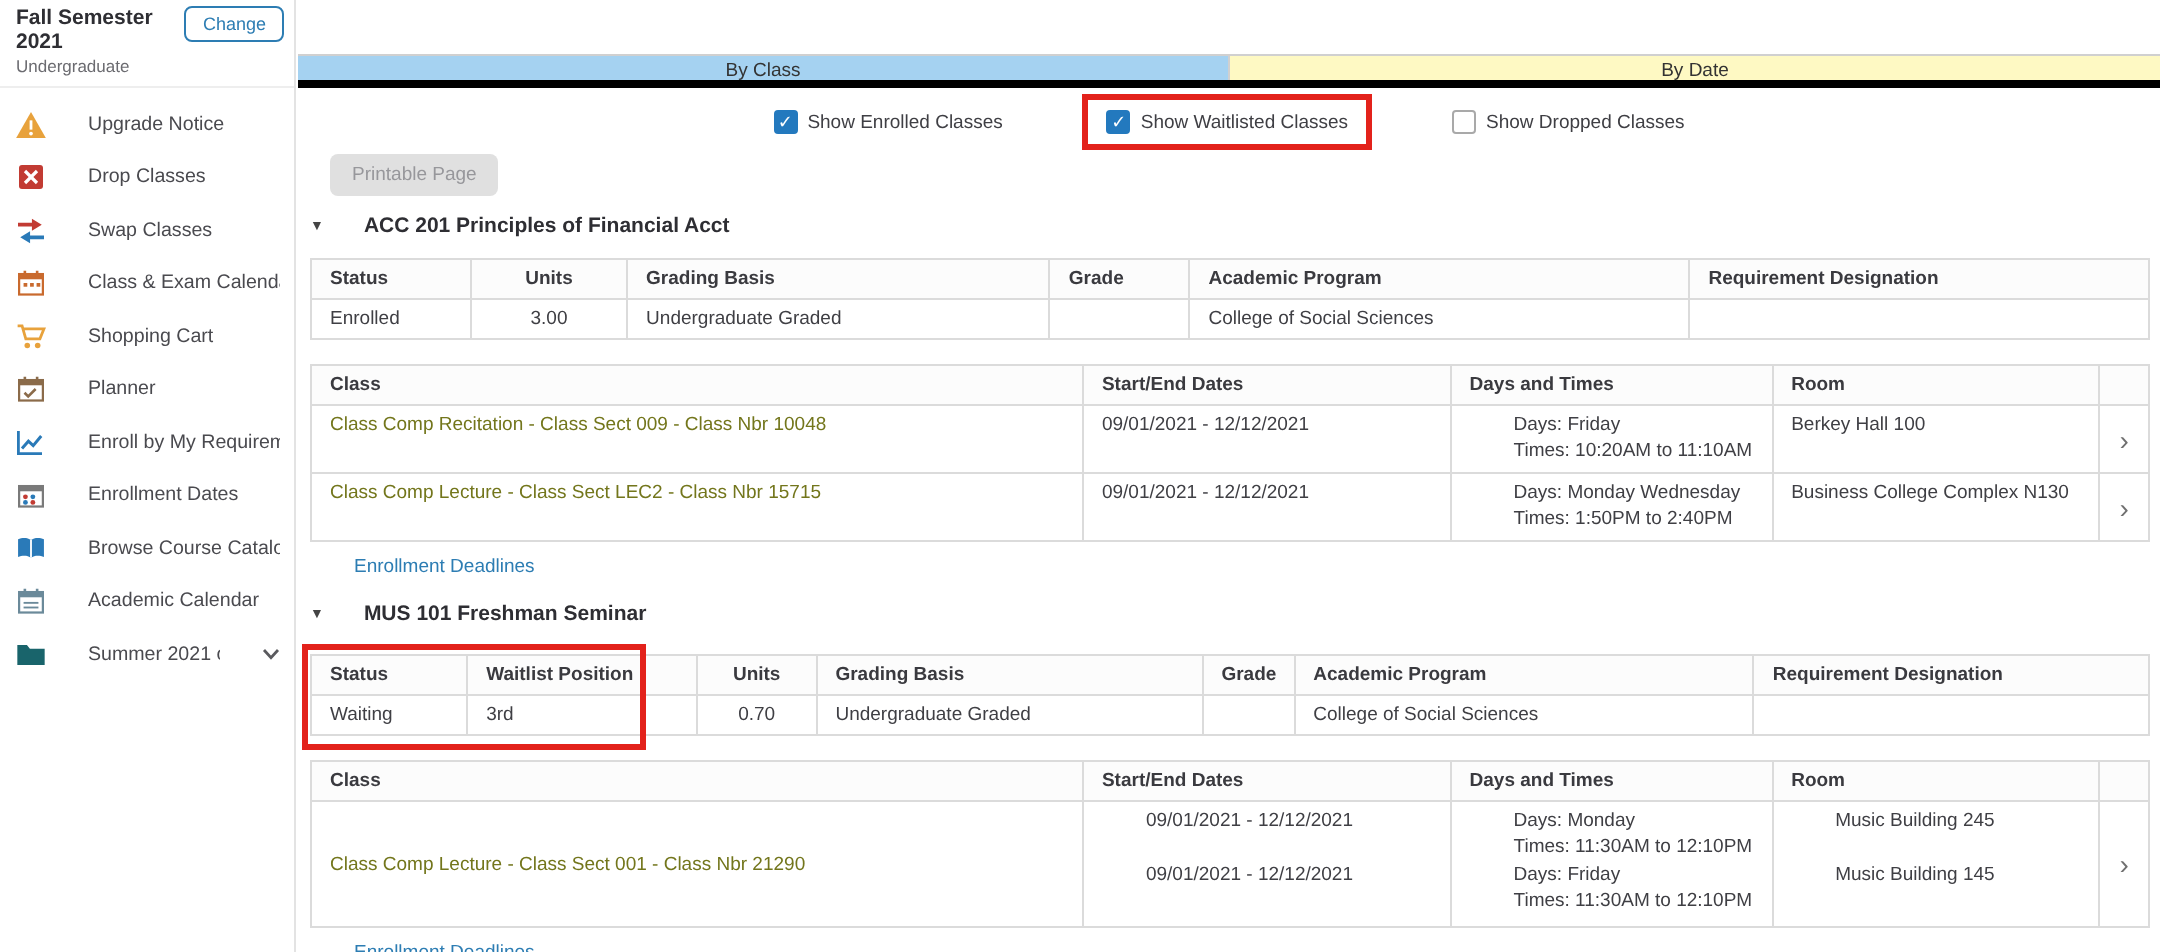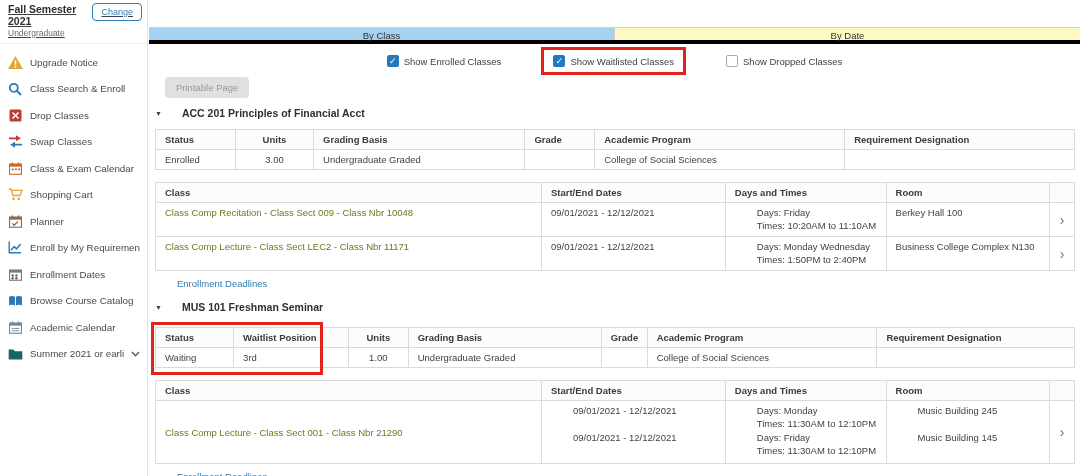--- a/index.html
+++ b/index.html
@@ -1,26 +1,26 @@
 <!DOCTYPE html>
 <html><head>
 <meta charset="utf-8">
 <style>
   * { margin:0; padding:0; box-sizing:border-box; }
   html,body { width:1080px; height:476px; }
   body { font-family:"Liberation Sans",sans-serif; color:#3F3F44; background:#fff; overflow:hidden; position:relative; font-size:10px; }
 
   
   .sidebar { position:absolute; left:0; top:0; width:148px; height:100%; background:#fff; border-right:1px solid #E3E3E3; }
-  .sb-header { display:flex; justify-content:space-between; align-items:flex-start; padding:3px 5px 5px 8px; border-bottom:1px solid #EEEEEE;text-decoration:underline; }
+  .sb-header { display:flex; justify-content:space-between; align-items:flex-start; padding:3px 5px 5px 8px; border-bottom:1px solid #EEEEEE; }
   .sb-term-title { font-size:10.5px; font-weight:bold; color:#2E2E33; }
   .sb-term-sub { font-size:8.5px; color:#6B6B70; margin-top:1px; }
   .change-btn { font-size:9px; color:#2D7DB3; background:#fff; border:1px solid #2D7DB3; border-radius:4px; padding:3px 8px; cursor:pointer; font-family:inherit; }
   .sb-nav { padding-top:5px; }
-  .sb-item { display:flex; align-items:center; gap:7px; height:26.5px; padding:0 7px; cursor:pointer; }
+  .sb-item { display:flex; align-items:center; gap:21px; height:26.5px; padding:0 7px; cursor:pointer; }
   .sb-item .icon { width:16px; display:flex; justify-content:center; align-items:center; flex:0 0 16px; }
   .sb-label { font-size:9.8px; color:#4A4A4F; white-space:nowrap; overflow:hidden; }
   .sb-item.annotated { outline:3px solid #E3221B; outline-offset:-2px; }
   .sb-chevron { margin-left:auto; display:flex; }
 
   
   .main { position:absolute; left:149px; top:0; right:0; height:100%; }
   .tabbar { margin-top:27px; display:flex; height:17px; border-top:1px solid #D0D0D0; border-bottom:4px solid #000000; }
   .tab { flex:1; text-align:center; line-height:15px; font-size:9.5px; color:#333; cursor:pointer; }
   .tab.active { background:#A5D2F1; }
@@ -74,29 +74,20 @@
           <svg width="15" height="13" viewBox="0 0 16 14">
             <path d="M8 0L16 14H0Z" fill="#E8A23C"></path>
             <rect x="7.25" y="4.5" width="1.5" height="5" fill="#fff"></rect>
             <circle cx="8" cy="11.6" r="1" fill="#fff"></circle>
           </svg>
         </span>
       <span class="sb-label">Upgrade Notice</span>
     </div>
 
 
-    <div class="sb-item">
-      <span class="icon">
-          <svg width="14" height="14" viewBox="0 0 14 14">
-            <circle cx="5.8" cy="5.8" r="4" fill="none" stroke="#2A7AB8" stroke-width="1.8"></circle>
-            <line x1="8.8" y1="8.8" x2="13" y2="13" stroke="#2A7AB8" stroke-width="2"></line>
-          </svg>
-        </span>
-      <span class="sb-label">Class Search &amp; Enroll</span>
-    </div>
 
     <div class="sb-item">
       <span class="icon">
           <svg width="13" height="13" viewBox="0 0 13 13">
             <rect x="0.5" y="0.5" width="12" height="12" rx="1.5" fill="#C23B33"></rect>
             <line x1="3.5" y1="3.5" x2="9.5" y2="9.5" stroke="#fff" stroke-width="1.6"></line>
             <line x1="9.5" y1="3.5" x2="3.5" y2="9.5" stroke="#fff" stroke-width="1.6"></line>
           </svg>
         </span>
       <span class="sb-label">Drop Classes</span>
@@ -297,21 +288,21 @@
         <td><span class="class-link">Class Comp Recitation - Class Sect 009 - Class Nbr 10048</span></td>
         <td>09/01/2021 - 12/12/2021</td>
         <td>
           <div class="sub">Days: Friday</div>
           <div class="sub">Times: 10:20AM to 11:10AM</div>
         </td>
         <td>Berkey Hall 100</td>
         <td class="chev-cell">›</td>
       </tr>
       <tr>
-        <td><span class="class-link">Class Comp Lecture - Class Sect LEC2 - Class Nbr 11171</span></td>
+        <td><span class="class-link">Class Comp Lecture - Class Sect LEC2 - Class Nbr 15715</span></td>
         <td>09/01/2021 - 12/12/2021</td>
         <td>
           <div class="sub">Days: Monday Wednesday</div>
           <div class="sub">Times: 1:50PM to 2:40PM</div>
         </td>
         <td>Business College Complex N130</td>
         <td class="chev-cell">›</td>
       </tr>
     </tbody>
       </table>
@@ -341,21 +332,21 @@
           <th>Waitlist Position</th>
           <th class="num">Units</th>
           <th>Grading Basis</th>
           <th>Grade</th>
           <th>Academic Program</th>
           <th>Requirement Designation</th>
         </tr>
         <tr>
           <td>Waiting</td>
           <td>3rd</td>
-          <td class="num">1.00</td>
+          <td class="num">0.70</td>
           <td>Undergraduate Graded</td>
           <td></td>
           <td>College of Social Sciences</td>
           <td></td>
         </tr>
       </tbody>
         </table>
       <div class="mus-annotation"></div>
     </div>
 

